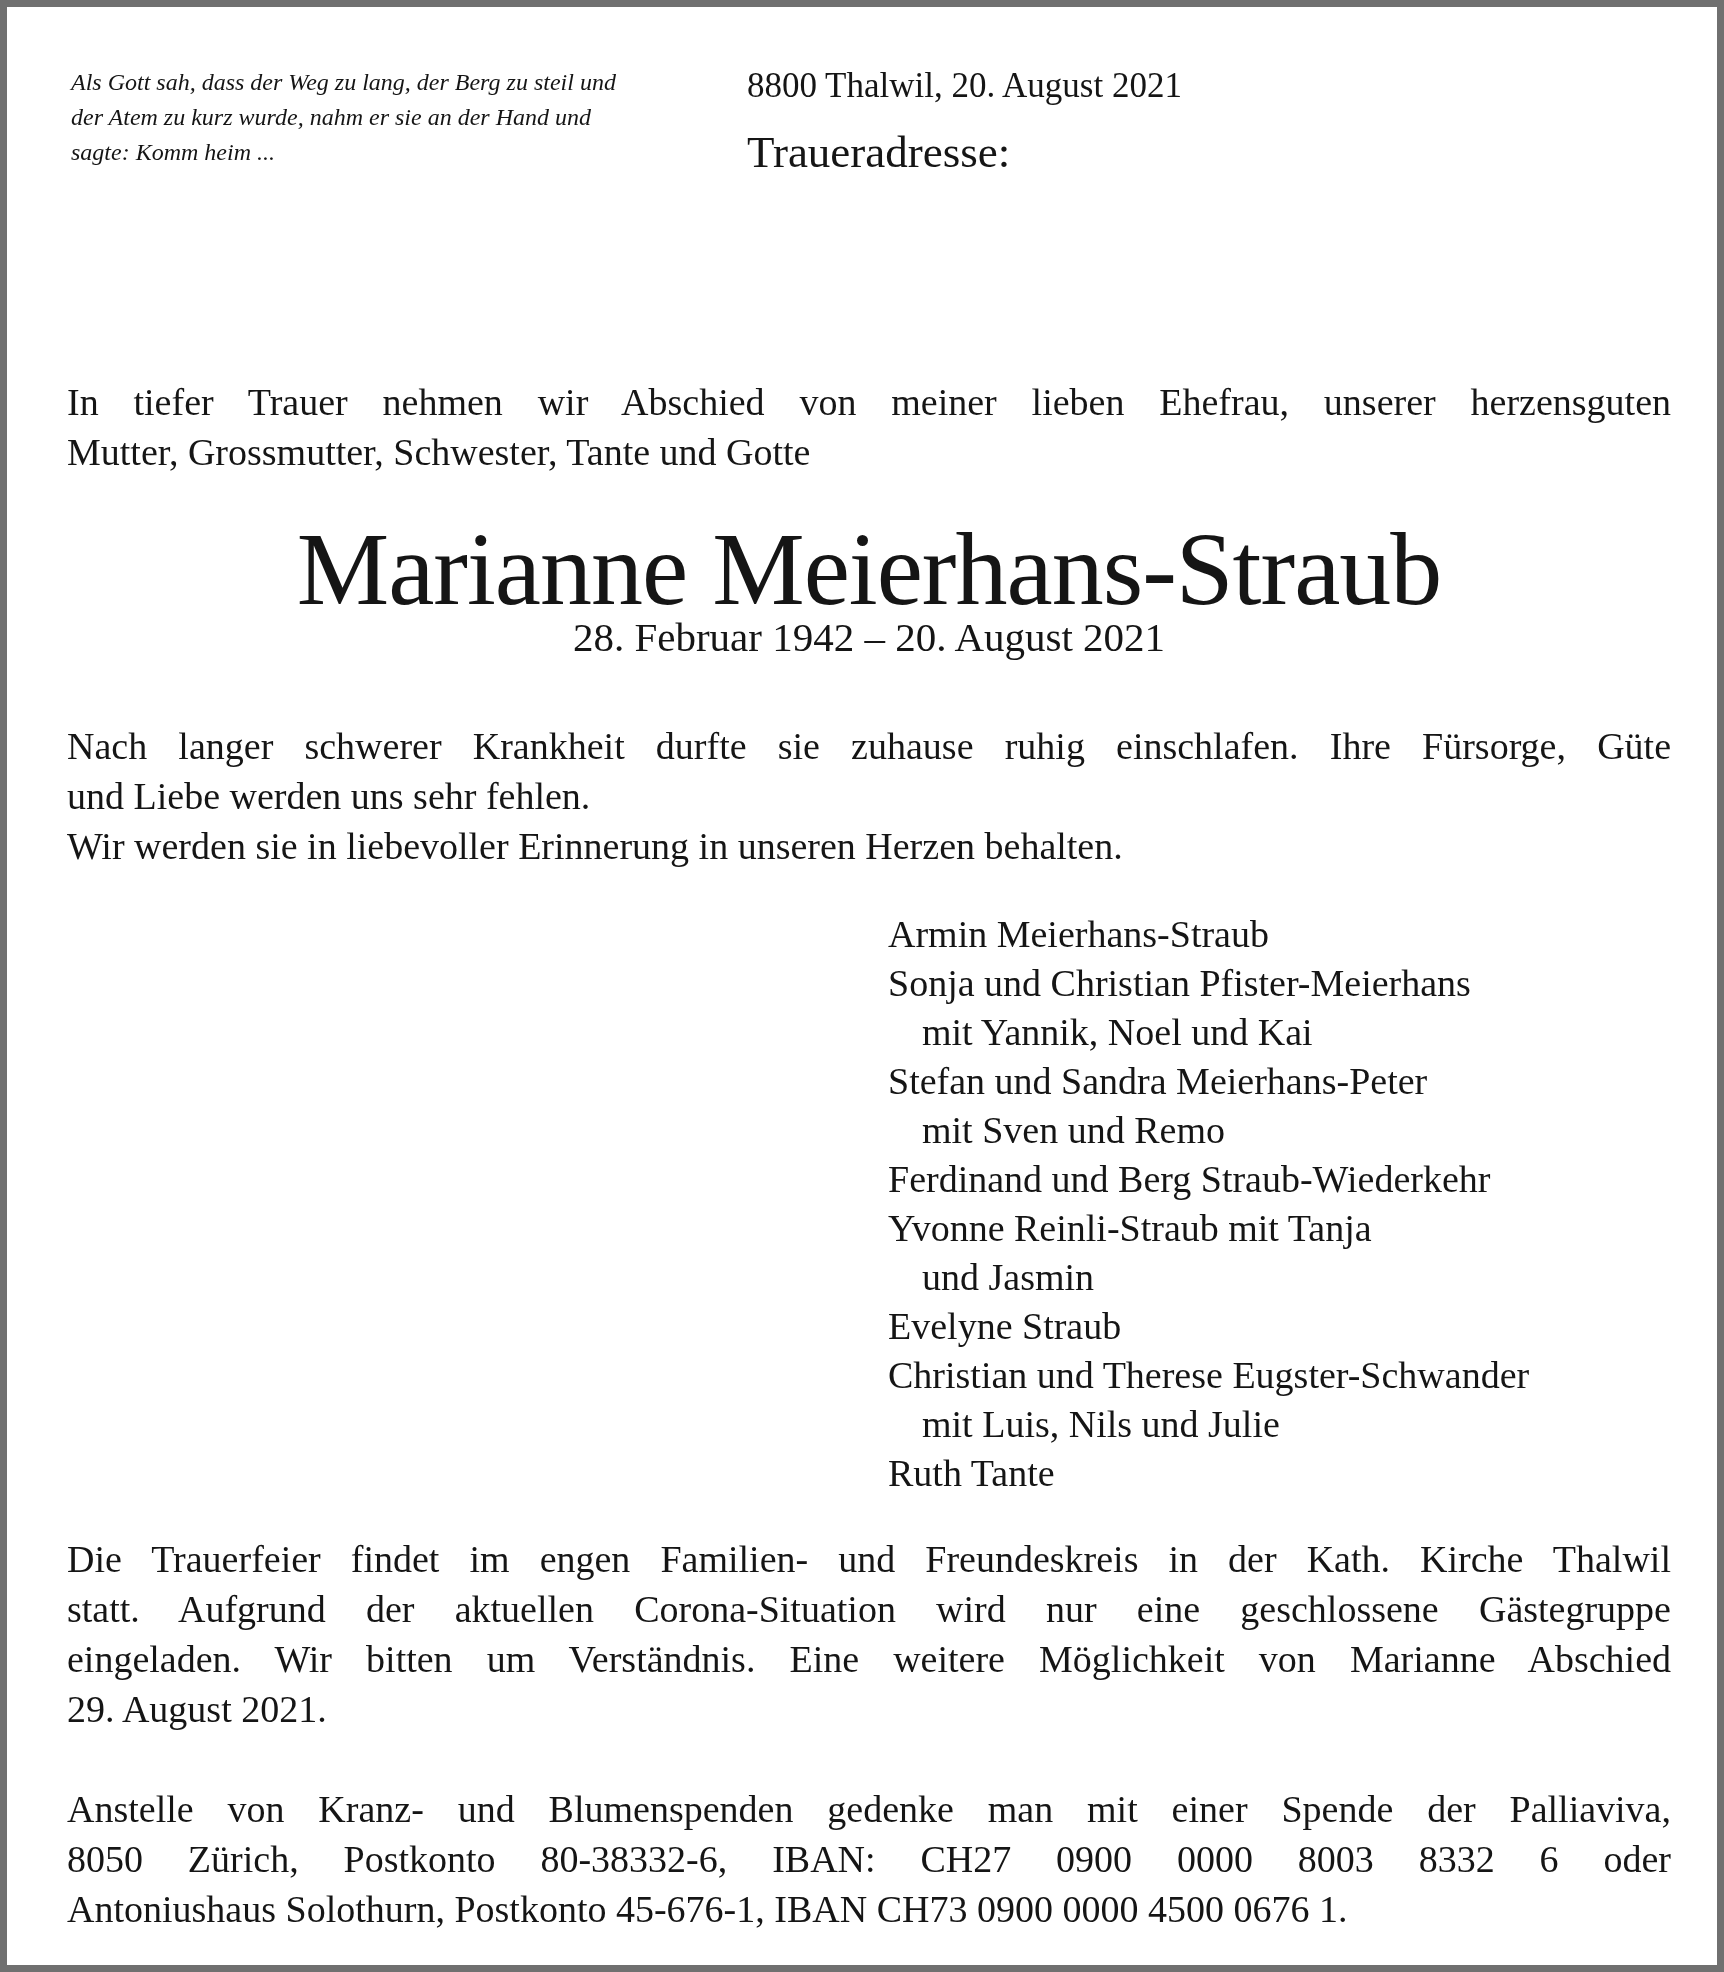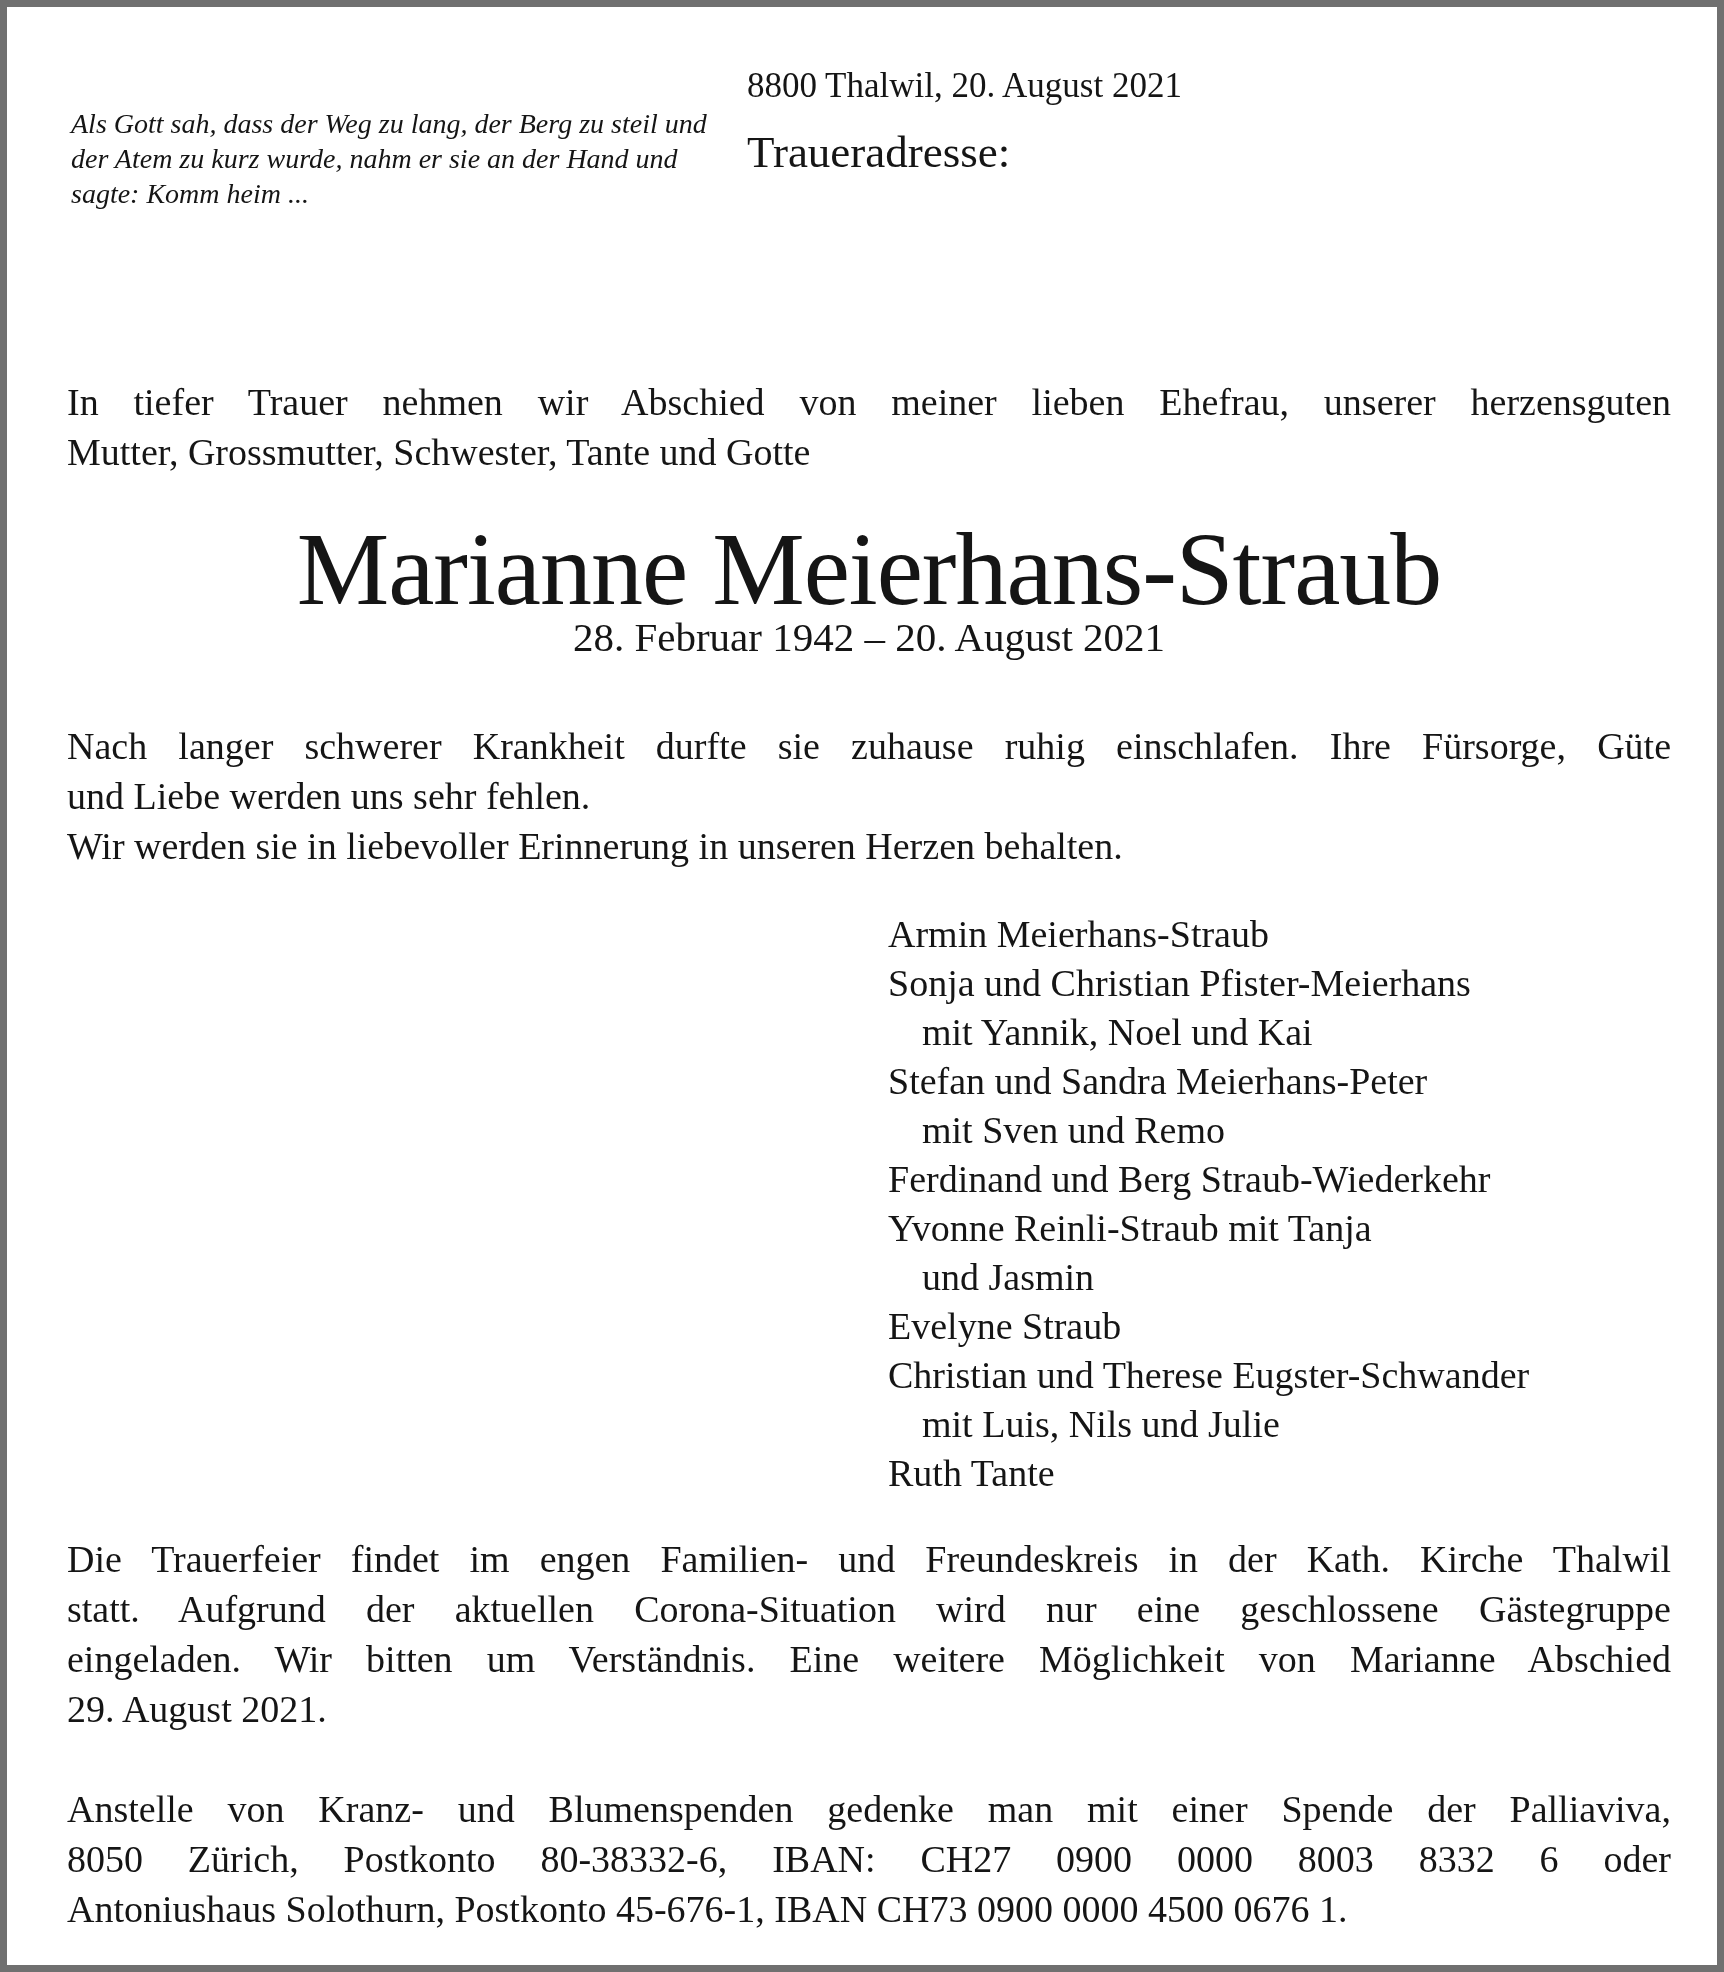--- a/index.html
+++ b/index.html
@@ -16,21 +16,21 @@
     border: 7px solid #707070;
     font-family: "Liberation Serif", "DejaVu Serif", serif;
     color: #151515;
     overflow: hidden;
   }
   .block { position: absolute; }
 
   .quote {
     left: 64px; top: 58px; width: 680px;
     font-style: italic;
-    font-size: 28px; line-height: 35px; margin-top: 41px;
+    font-size: 24px; line-height: 35px;
   }
 
   .right-block { left: 740px; top: 56px; width: 924px; }
   .dateline { font-size: 35px; line-height: 46px; margin-bottom: 20px; }
   .address-label { font-size: 45px; line-height: 46px; margin-top: 20px; }
   .address-lines { font-size: 35px; line-height: 46px; }
 
   .intro { left: 60px; top: 370px; width: 1604px; font-size: 38px; line-height: 50px; }
 
   .deceased-name {

